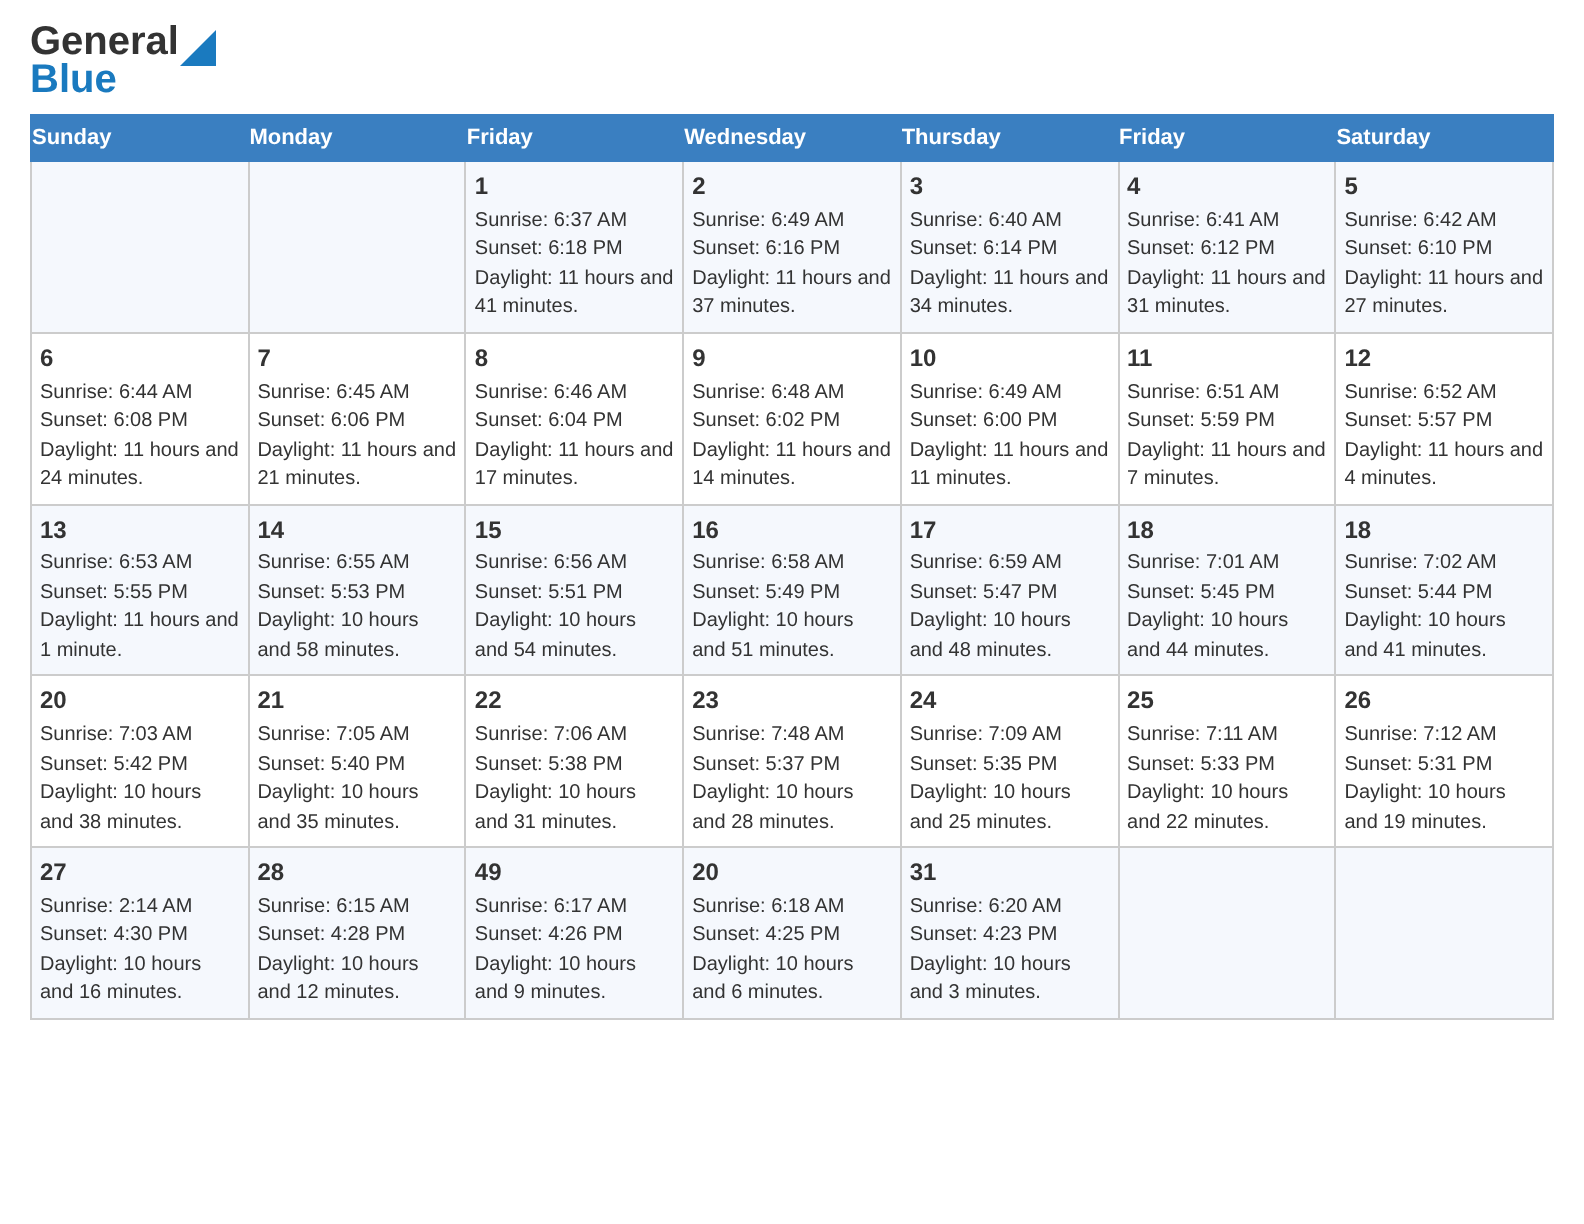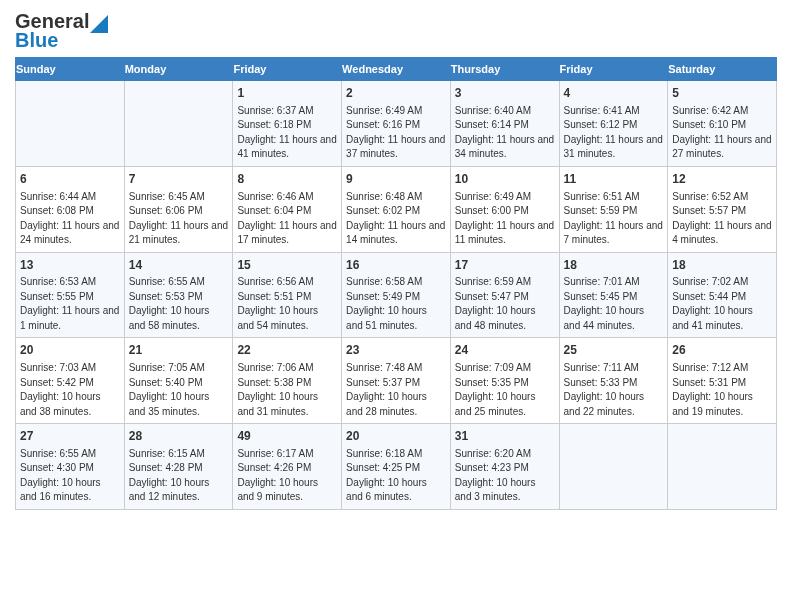--- a/index.html
+++ b/index.html
@@ -275,21 +275,21 @@
         <td>
           <span class="day-number">26</span>
           <div class="day-info">Sunrise: 7:12 AM
 Sunset: 5:31 PM
 Daylight: 10 hours and 19 minutes.</div>
         </td>
       </tr>
       <tr>
         <td>
           <span class="day-number">27</span>
-          <div class="day-info">Sunrise: 6:55 AM
+          <div class="day-info">Sunrise: 2:14 AM
 Sunset: 4:30 PM
 Daylight: 10 hours and 16 minutes.</div>
         </td>
         <td>
           <span class="day-number">28</span>
           <div class="day-info">Sunrise: 6:15 AM
 Sunset: 4:28 PM
 Daylight: 10 hours and 12 minutes.</div>
         </td>
         <td>

